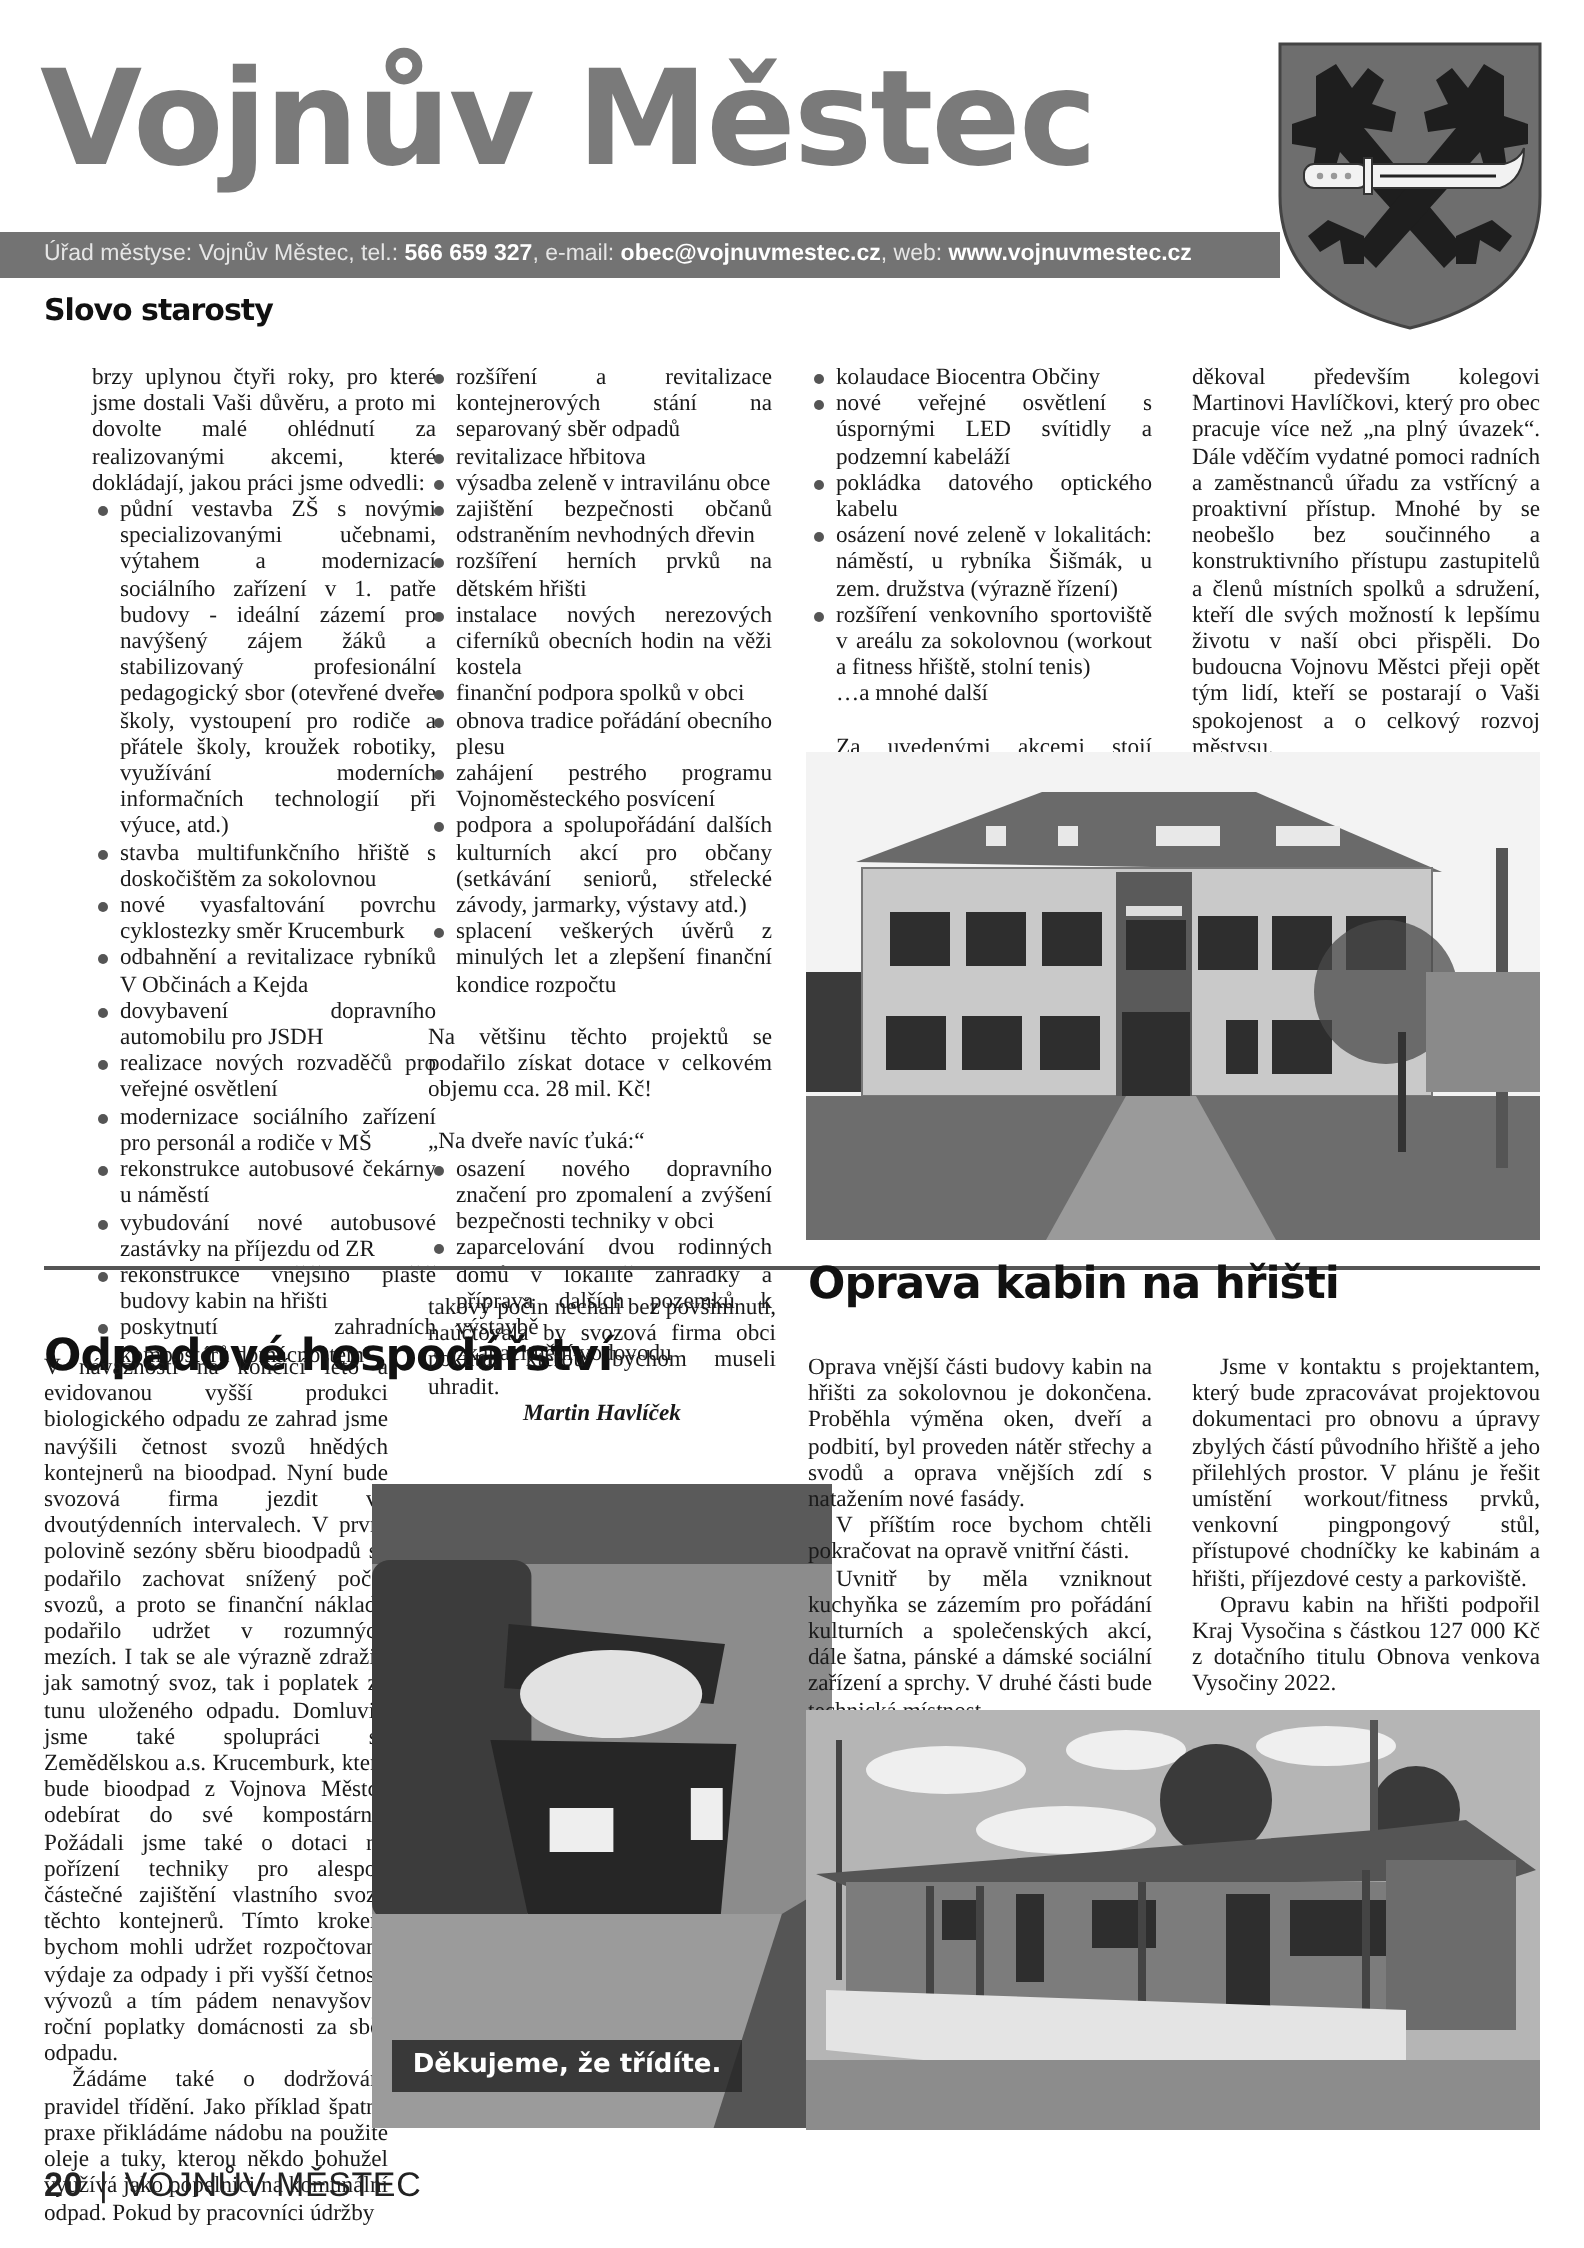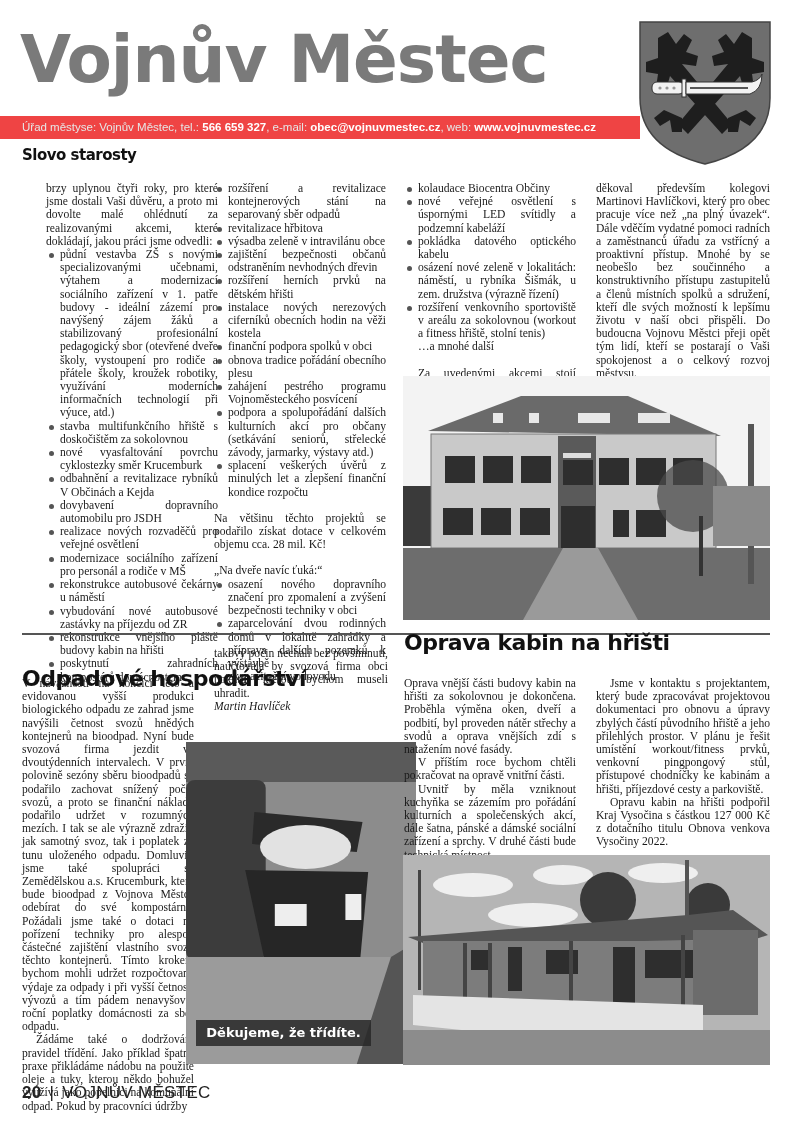--- a/index.html
+++ b/index.html
@@ -6,21 +6,21 @@
   html, body { width: 792px; height: 1124px; background: #fff; overflow: hidden; }
   body { position: relative; font-family: "Liberation Serif", serif; color: #1a1a1a; }
 
   .masthead-title {
     position: absolute; left: 20px; top: 20px;
     font-family: "DejaVu Sans", sans-serif; font-weight: bold;
     font-size: 66px; line-height: 80px; color: #7a7a7a; letter-spacing: -1px;
   }
   .contact-bar {
     position: absolute; left: 0; top: 116px; width: 640px; height: 23px;
-    background: #ef4444; color: #e6e6e6;
+    background: #737373; color: #e6e6e6;
     font-family: "Liberation Sans", sans-serif; font-size: 11.5px;
     line-height: 23px; padding-left: 22px; white-space: nowrap;
   }
   .contact-bar b { color: #fff; }
   .crest { position: absolute; left: 636px; top: 18px; width: 136px; width: 138px; height: 148px; }
 
   .section-title {
     position: absolute; font-family: "DejaVu Sans", sans-serif; font-weight: bold;
     color: #111; letter-spacing: -0.5px;
   }
@@ -30,21 +30,21 @@
   }
   .col p { margin: 0; }
   .col p.ind { text-indent: 14px; }
   .col ul { list-style: none; margin: 0; padding: 0; }
   .col li { position: relative; padding-left: 14px; text-align: justify; }
   .col li::before {
     content: ""; position: absolute; left: 3px; top: 5px;
     width: 5px; height: 5px; border-radius: 50%; background: #555;
   }
   .gap { height: 13px; }
-  .sign { text-align: left; font-style: italic; }
+  .sign { text-align: center; font-style: italic; font-weight: bold; }
   .more { padding-left: 14px; }
 
   .photo { position: absolute; overflow: hidden; background: #888; }
   .photo svg { display: block; width: 100%; height: 100%; }
 
   .divider { position: absolute; left: 22px; top: 633px; width: 748px; height: 2px; background: #555; }
 
   .caption {
     position: absolute; left: 10px; bottom: 18px; width: 175px; height: 26px;
     background: rgba(40,40,40,0.85); color: #fff;

